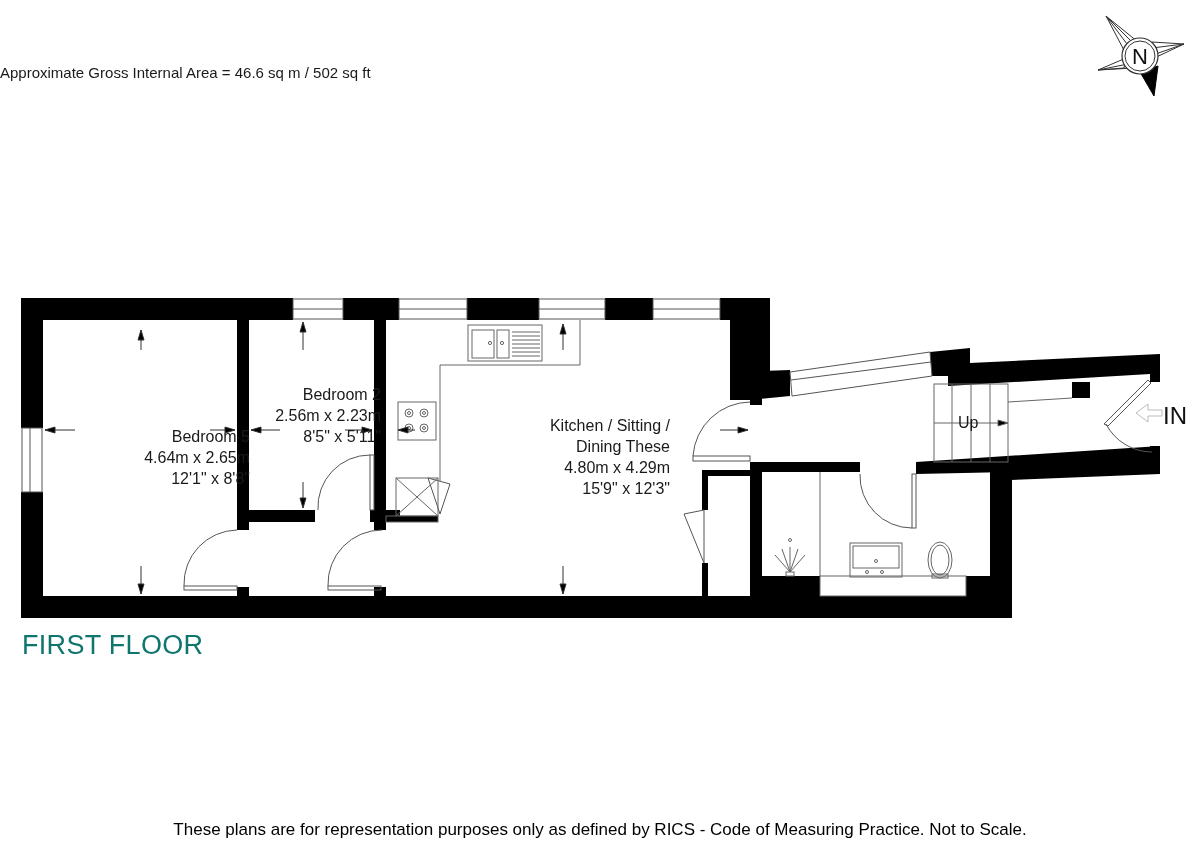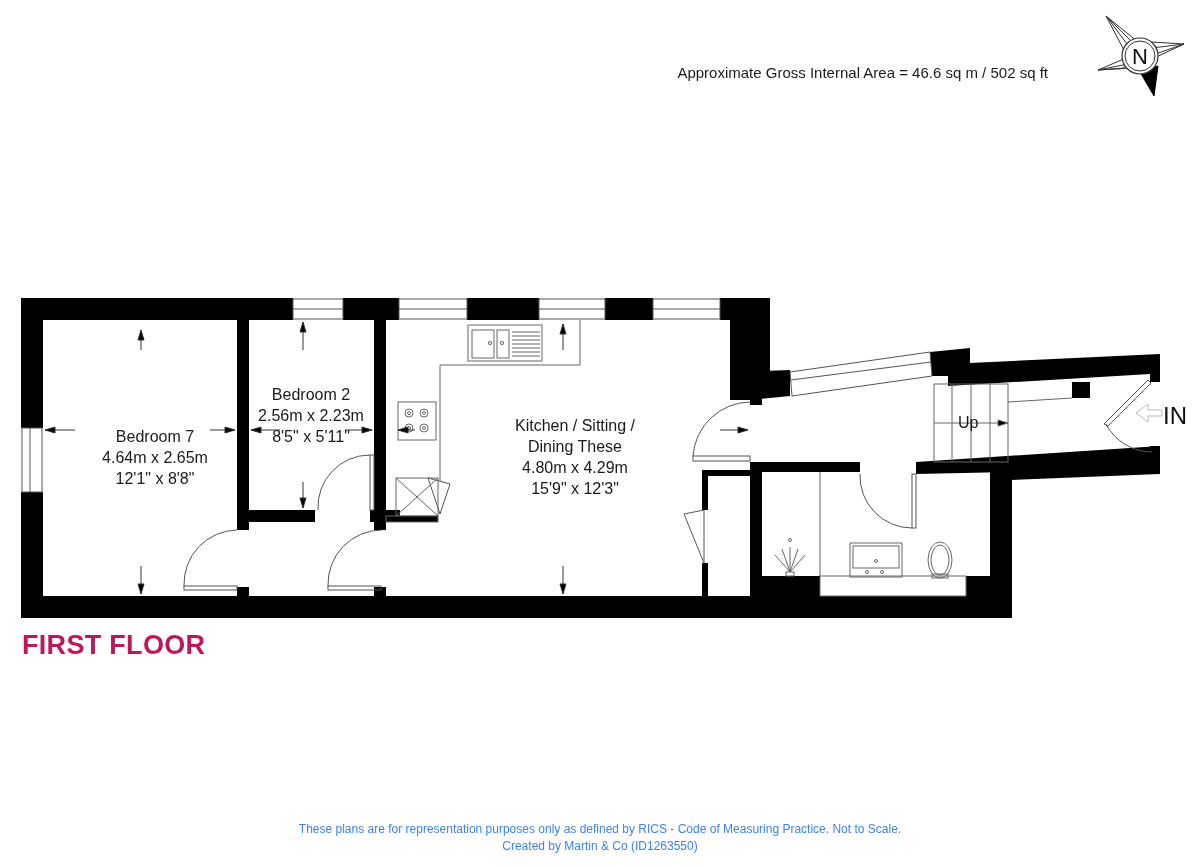--- a/index.html
+++ b/index.html
@@ -1,23 +1,23 @@
 <!DOCTYPE html>
 <html><head>
 <meta charset="utf-8">
 <style>
   html, body { margin: 0; padding: 0; background: #ffffff; }
   body { width: 1200px; height: 867px; position: relative; overflow: hidden; font-family: "Liberation Sans", sans-serif; color: #111; }
   .abs { position: absolute; }
-  .area-text { left: 0; width: 1048px; top: 64px; text-align: right; font-size: 15px; color: #1a1a1a; }
+  .area-text { left: 0; width: 1048px; top: 64px; text-align: left; font-size: 15px; color: #1a1a1a; }
   .compass { left: 1096px; top: 12px; width: 94px; height: 90px; }
   .plan { left: 0; top: 0; width: 1200px; height: 867px; }
-  .room-label { position: absolute; text-align: center; font-size: 16px; line-height: 21px; color: #1a1a1a; }
-  .floor-title { left: 22px; top: 630px; font-size: 27px; font-weight: bold; letter-spacing: 0.3px; color: #be185d; }
-  .footer { left: 0; width: 1200px; top: 821px; text-align: center; font-size: 12px; line-height: 17px; color: #3b82f6; }
+  .room-label { position: absolute; text-align: right; font-size: 16px; line-height: 21px; color: #1a1a1a; }
+  .floor-title { left: 22px; top: 630px; font-size: 27px; font-weight: normal; letter-spacing: 0.3px; color: #0f766e; }
+  .footer { left: 0; width: 1200px; top: 821px; text-align: center; font-size: 17px; line-height: 17px; color: #000000; }
   .up-label { left: 925px; top: 414px; font-size: 16px; color: #1a1a1a; margin-left: 33px; }
   .in-label { left: 1163px; top: 402px; font-size: 24px; color: #111; }
 </style>
 </head>
 <body>
 
 <div class="abs area-text">Approximate Gross Internal Area = 46.6 sq m / 502 sq ft</div>
 
 <svg class="abs compass" viewBox="0 0 94 90">
   <polygon points="10,4 36,30 40,44" fill="none" stroke="#333" stroke-width="1"></polygon>
@@ -193,21 +193,21 @@
     <line x1="720" y1="430" x2="748" y2="430"></line>
       <polygon points="738,427 748,430 738,433"></polygon>
   </g>
 
   <g fill="none" stroke="#bbb" stroke-width="1">
     <polygon points="1136,413 1148,404 1148,410 1162,410 1162,416 1148,416 1148,422"></polygon>
   </g>
 </svg>
 
 <div class="room-label" style="left:60px; top:426px; width:190px;">
-  <div>Bedroom 7</div>
+  <div>Bedroom 5</div>
   <div>4.64m x 2.65m</div>
   <div>12'1" x 8'8"</div>
 </div>
 
 <div class="room-label" style="left:241px; top:384px; width:140px;">
   <div>Bedroom 2</div>
   <div>2.56m x 2.23m</div>
   <div>8'5" x 5'11"</div>
 </div>
 
@@ -218,14 +218,13 @@
   <div>15'9" x 12'3"</div>
 </div>
 
 <div class="abs up-label">Up</div>
 <div class="abs in-label">IN</div>
 
 <div class="abs floor-title">FIRST FLOOR</div>
 
 <div class="abs footer">
   <div>These plans are for representation purposes only as defined by RICS - Code of Measuring Practice. Not to Scale.</div>
-  <div>Created by Martin &amp; Co (ID1263550)</div>
 </div>
 
 </body></html>

